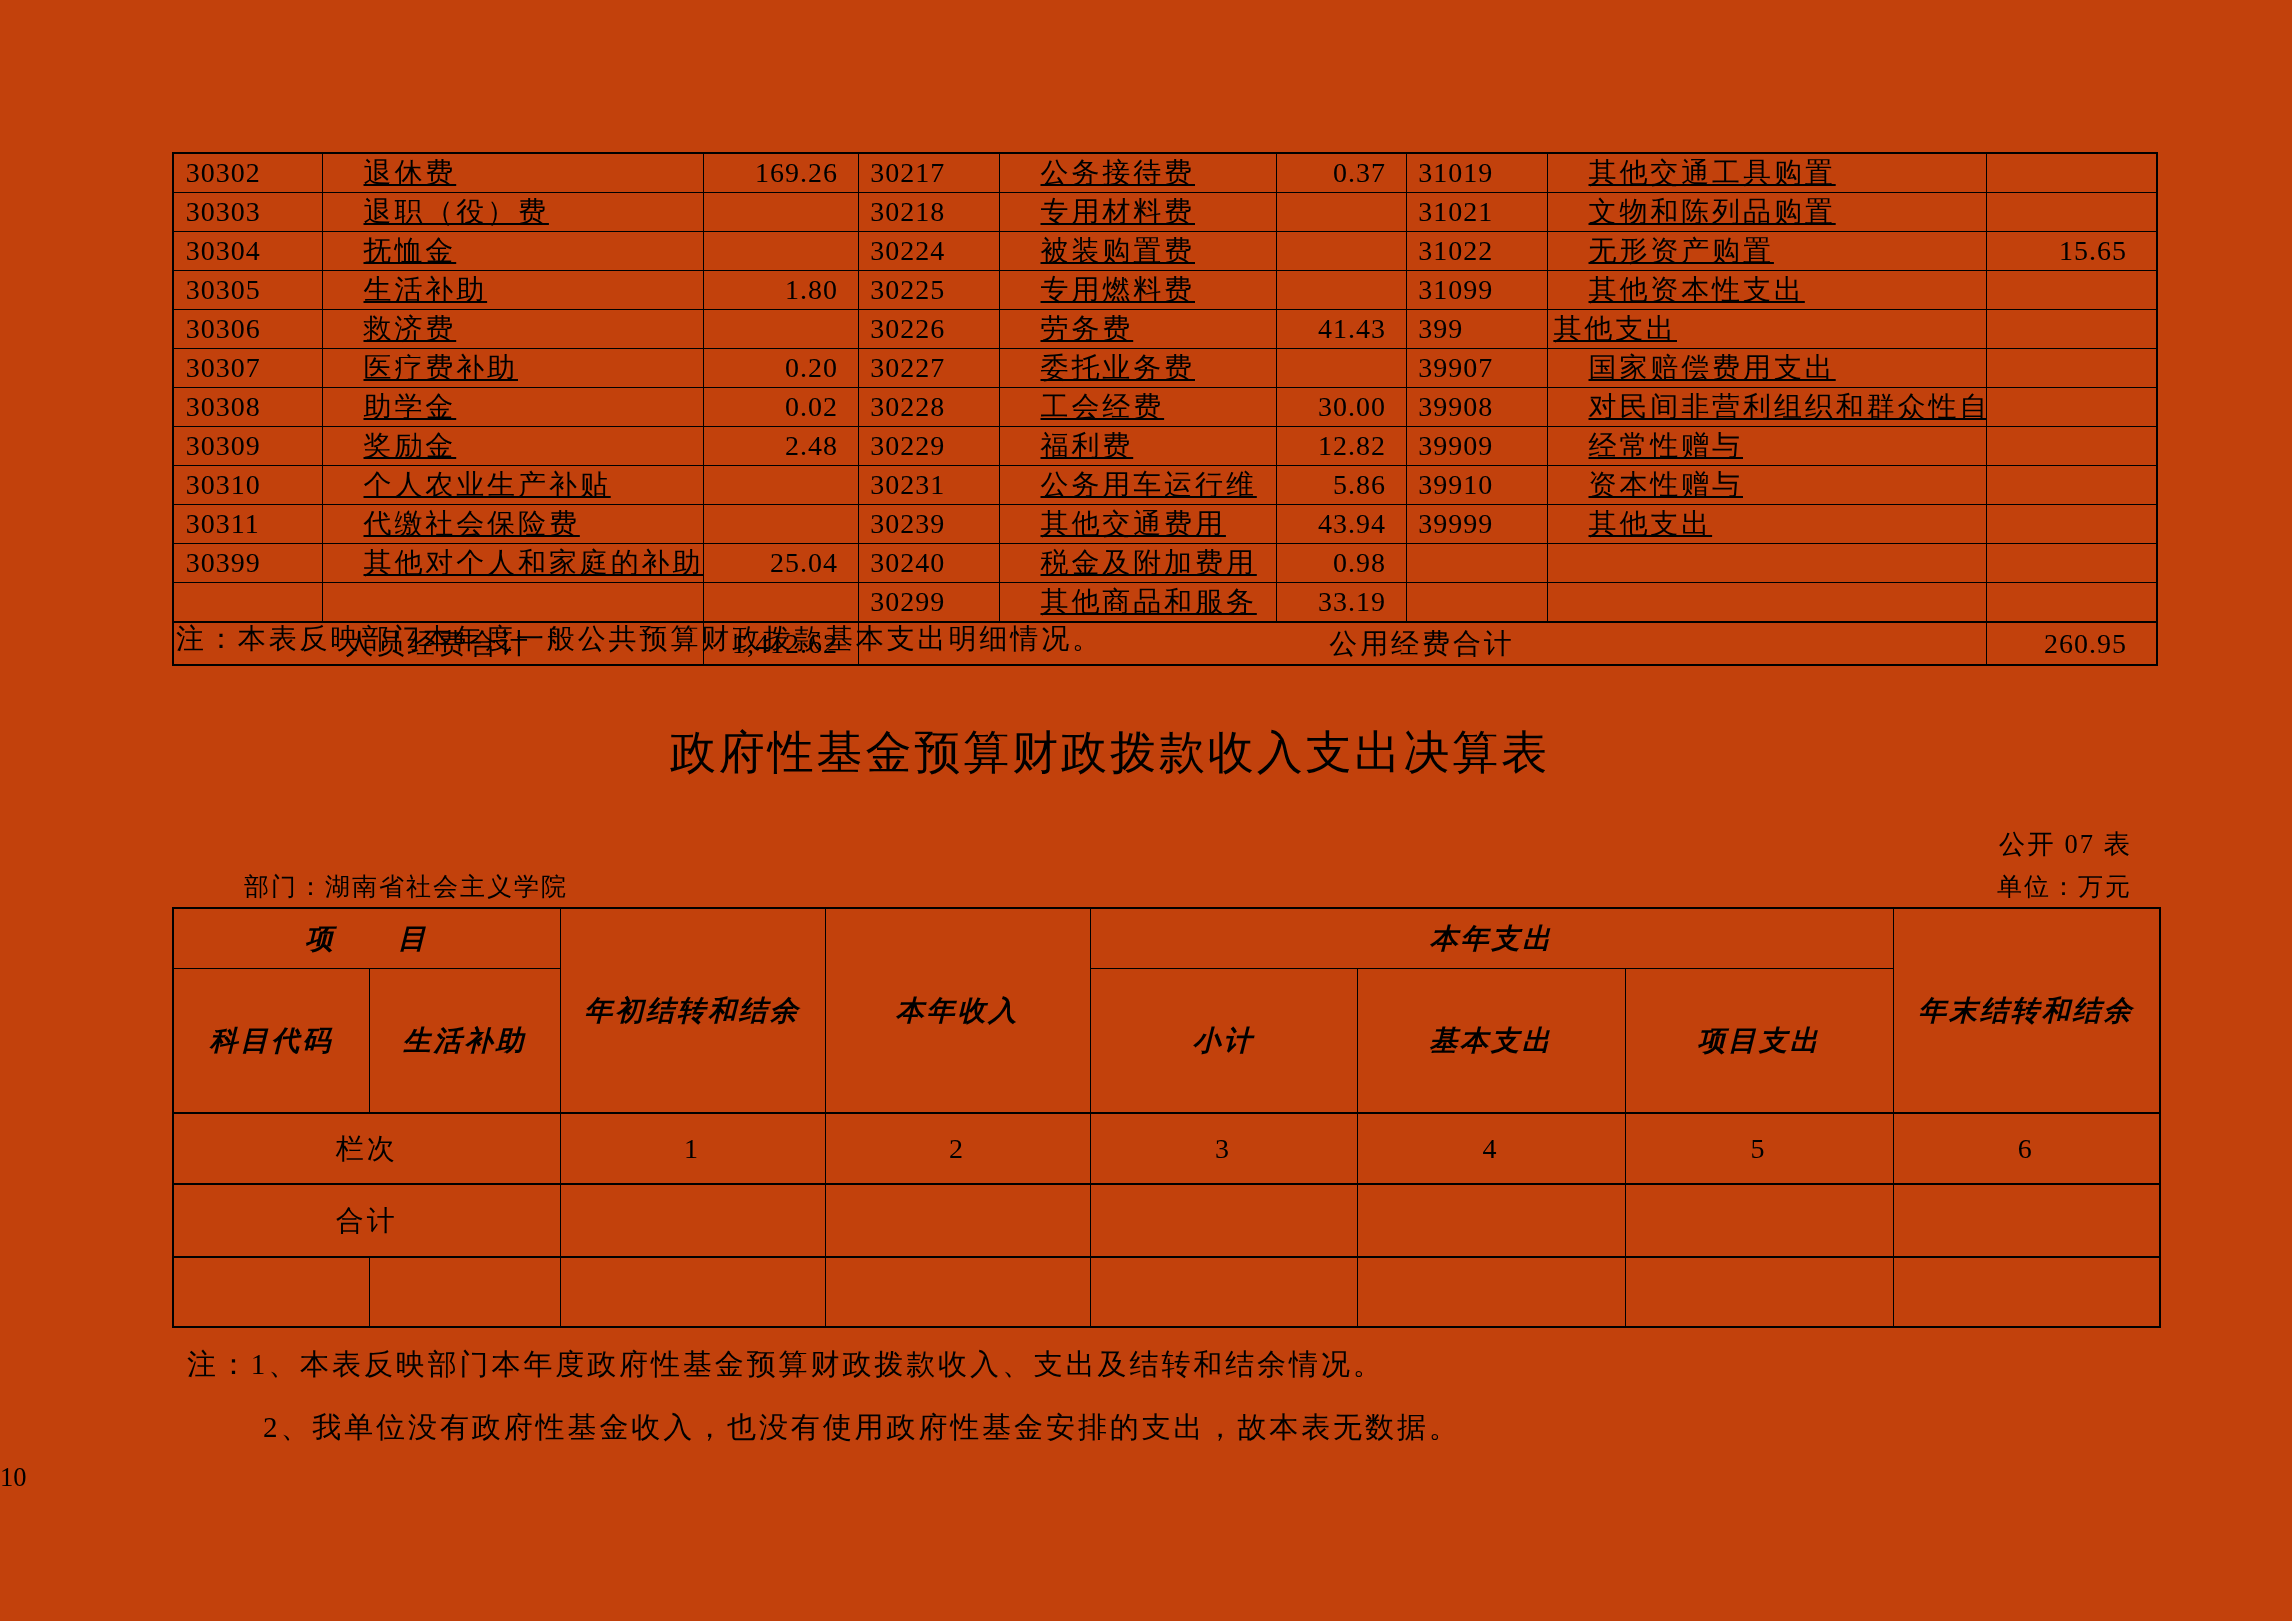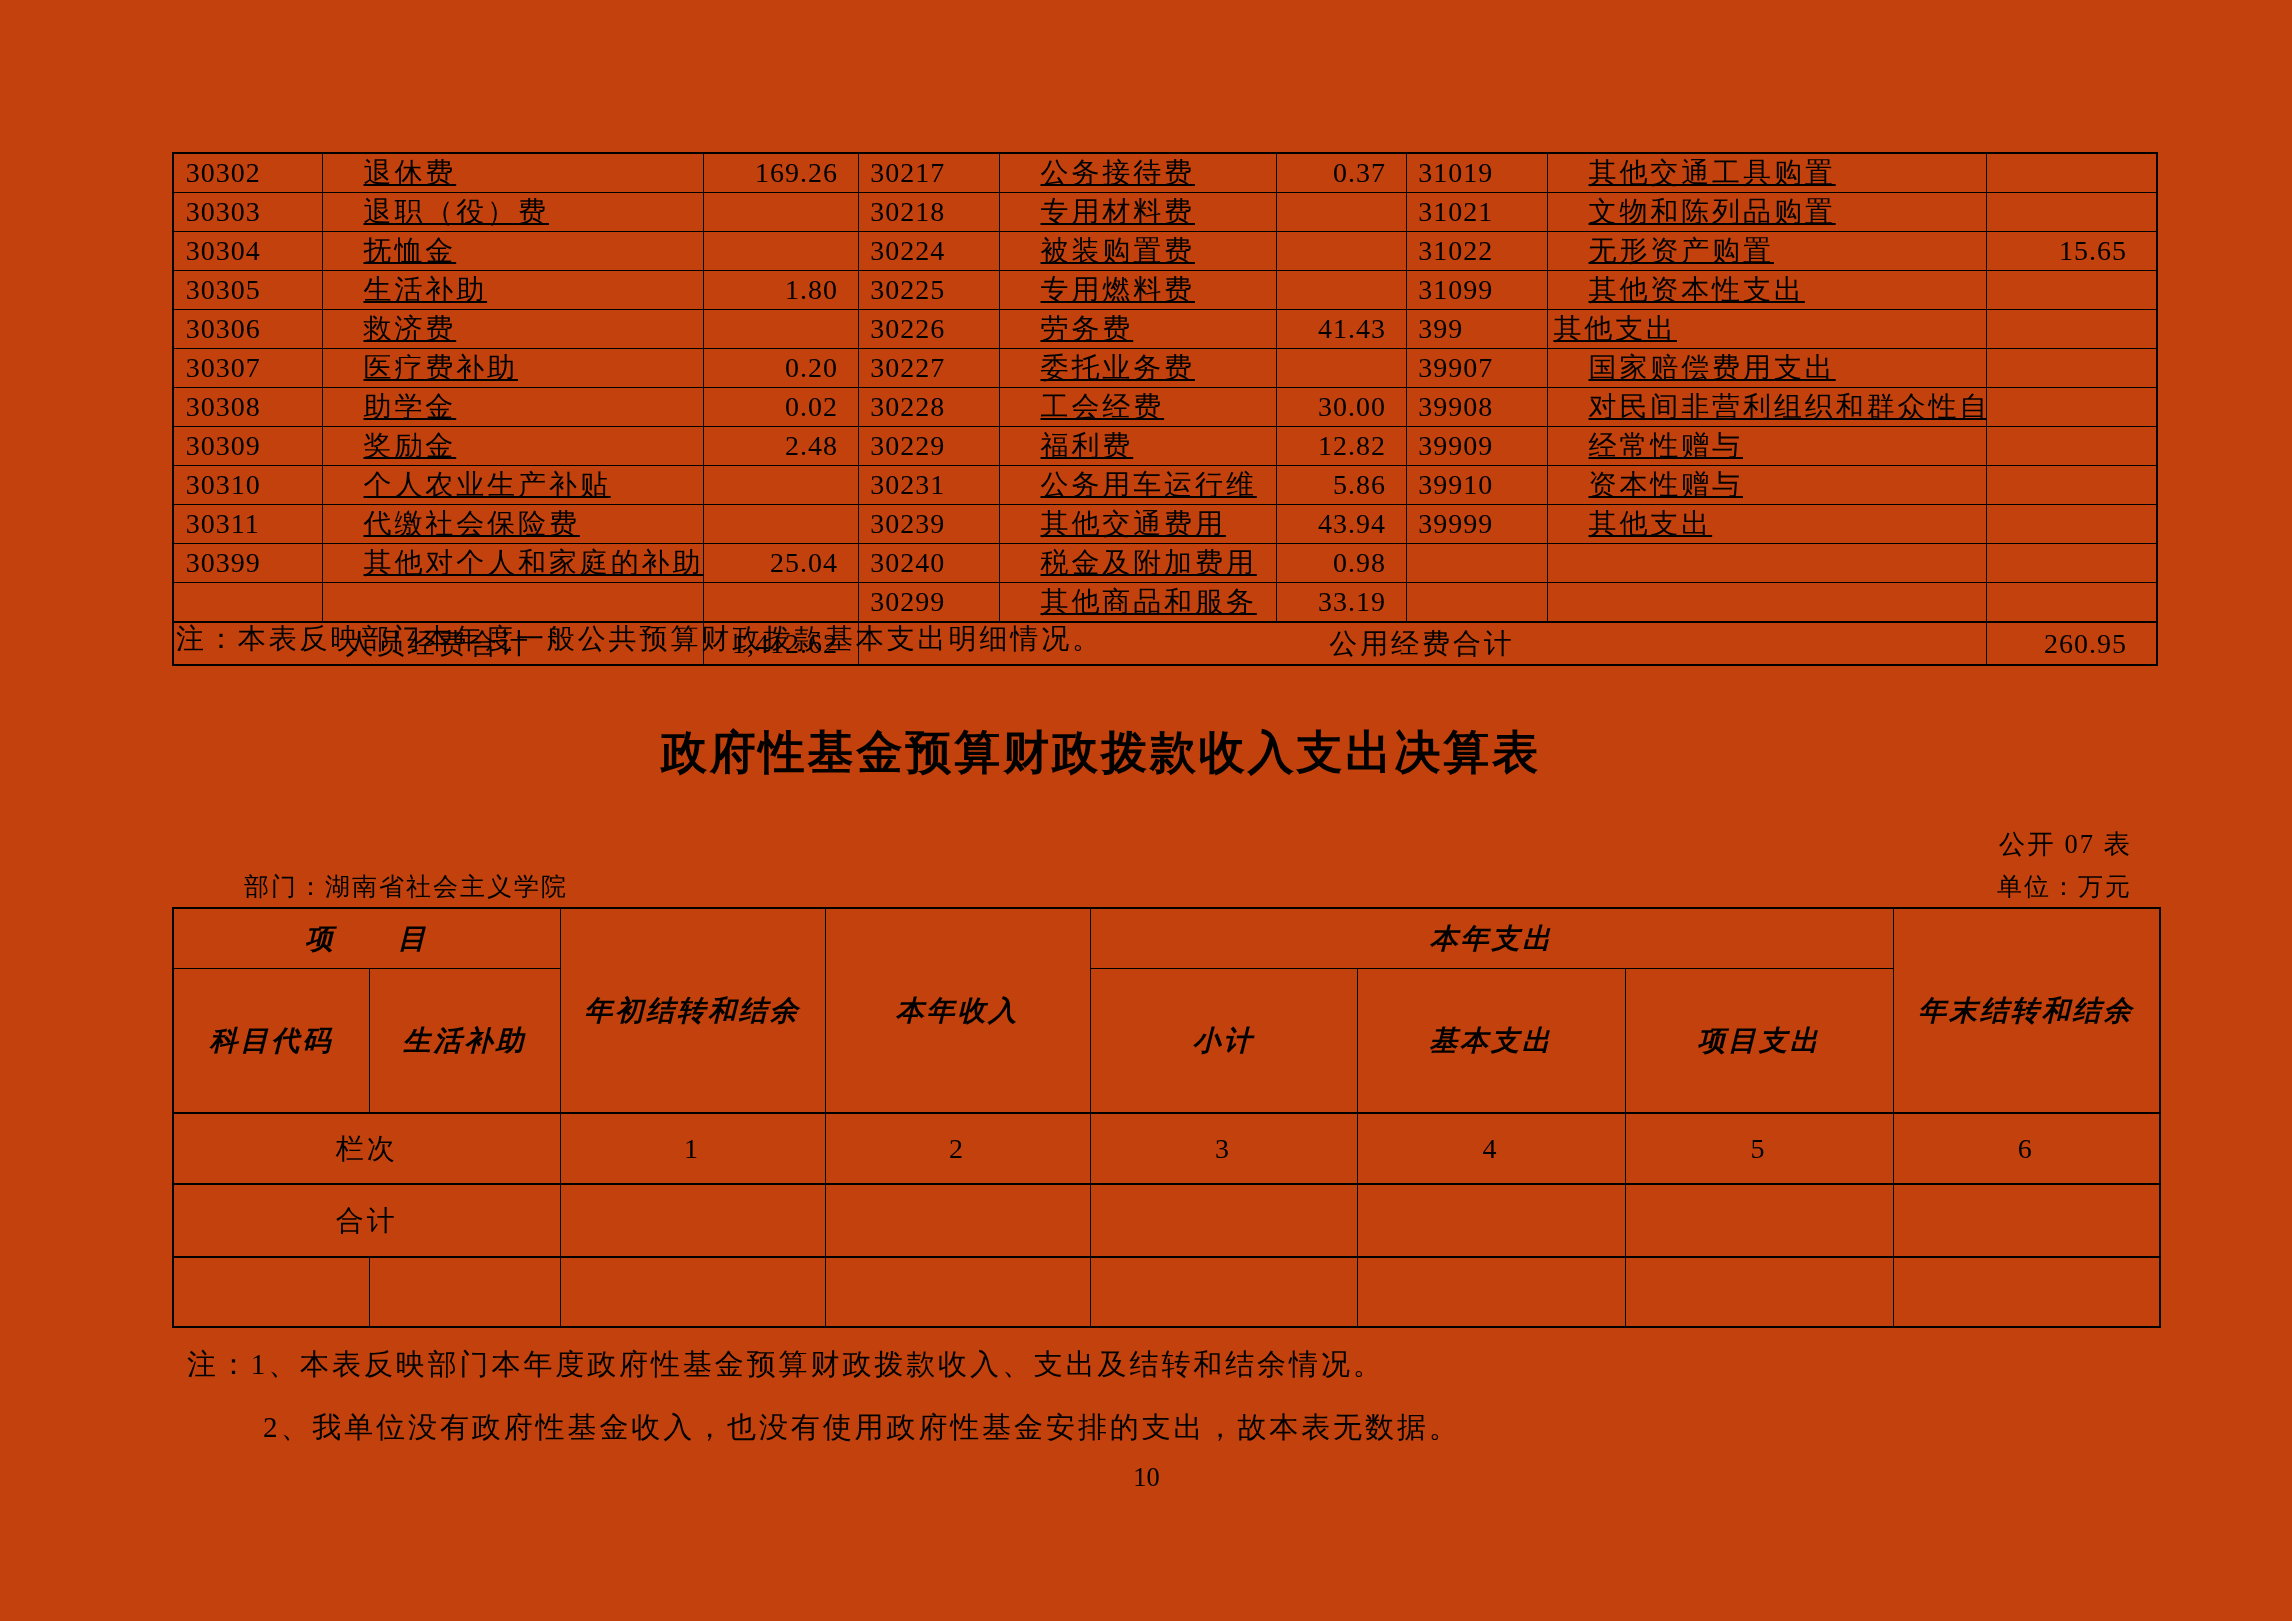--- a/index.html
+++ b/index.html
@@ -19,23 +19,23 @@
   .t1 td.name{padding-left:41px;text-decoration:underline;}
   .t1 td.name.lvl1{padding-left:5.9px;}
   .t1 td.val{text-align:right;padding-right:19.6px;letter-spacing:1px;}
   .t1 td.val3{padding-right:29px;}
   .t1 tr.total-row td{height:41px;border-top:2.9px solid #000;border-bottom:2.9px solid #000;}
   .t1 td.tlabel{text-align:center;}
   
   .note1{position:absolute;left:176px;top:620px;font-size:28px;letter-spacing:2.9px;}
   
   .title{
-    position:absolute;left:4px;top:722px;width:2194px;text-align:center;
+    position:absolute;left:13px;top:722px;width:2194px;text-align:center;
     font-family:"Liberation Sans","DejaVu Sans",sans-serif;
-    font-size:46px;font-weight:bold;letter-spacing:2.9px;
+    font-size:46px;font-weight:normal;letter-spacing:2.9px;
   }
   .form-label{position:absolute;right:161px;top:826px;font-size:26.5px;letter-spacing:2px;}
   .dept{position:absolute;left:244px;top:870px;font-size:25px;letter-spacing:2px;}
   .unit{position:absolute;right:161px;top:870px;font-size:25px;letter-spacing:2px;}
   
   .t2{
     position:absolute;left:172px;top:907px;width:1985px;
     border-collapse:collapse;table-layout:fixed;
     font-size:28px;border:2px solid #000;
   }
@@ -44,21 +44,21 @@
   .t2 td.hd{font-weight:bold;letter-spacing:2.9px;font-style:italic;}
   .t2 tr.r1 td{height:59px;}
   .t2 tr.r2 td{height:143px;}
   .t2 tr.r3 td{height:69px;border-top:2.9px solid #000;border-bottom:2px solid #000;}
   .t2 tr.r4 td{height:71px;border-bottom:2.9px solid #000;}
   .t2 tr.r5 td{height:68px;border-bottom:2.9px solid #000;}
   .t2 tr.r3 td, .t2 tr.r4 td{letter-spacing:2.9px;margin-top:44px;}
   
   .note2a{position:absolute;left:187px;top:1345px;font-size:29px;letter-spacing:2.9px;}
   .note2b{position:absolute;left:263px;top:1408px;font-size:29px;letter-spacing:2.9px;}
-  .pageno{position:absolute;left:0;top:1462px;width:2293px;text-align:center;font-size:26.5px;}
+  .pageno{position:absolute;left:0;top:1462px;width:2293px;text-align:left;font-size:26.5px;}
 </style>
 </head>
 <body>
 
 <div class="page">
 
   <table class="t1">
     <colgroup>
       <col style="width:149px">
         <col style="width:381px">

